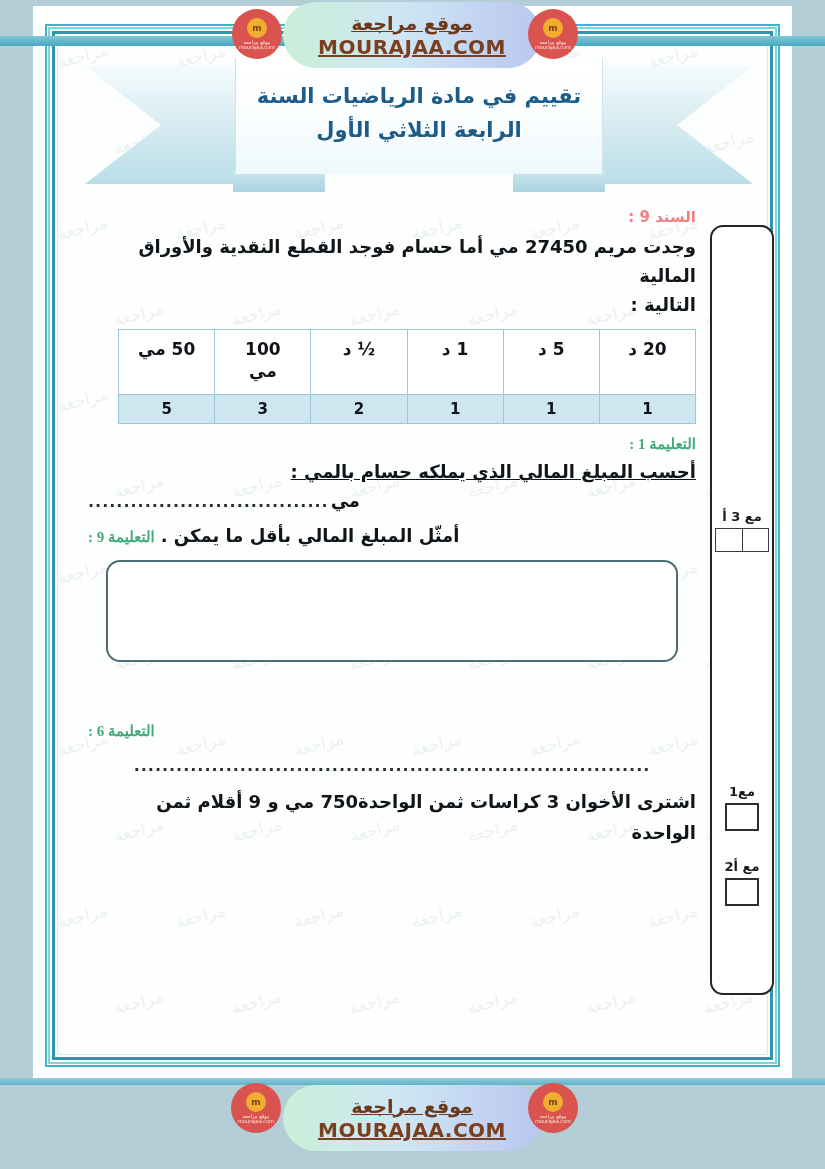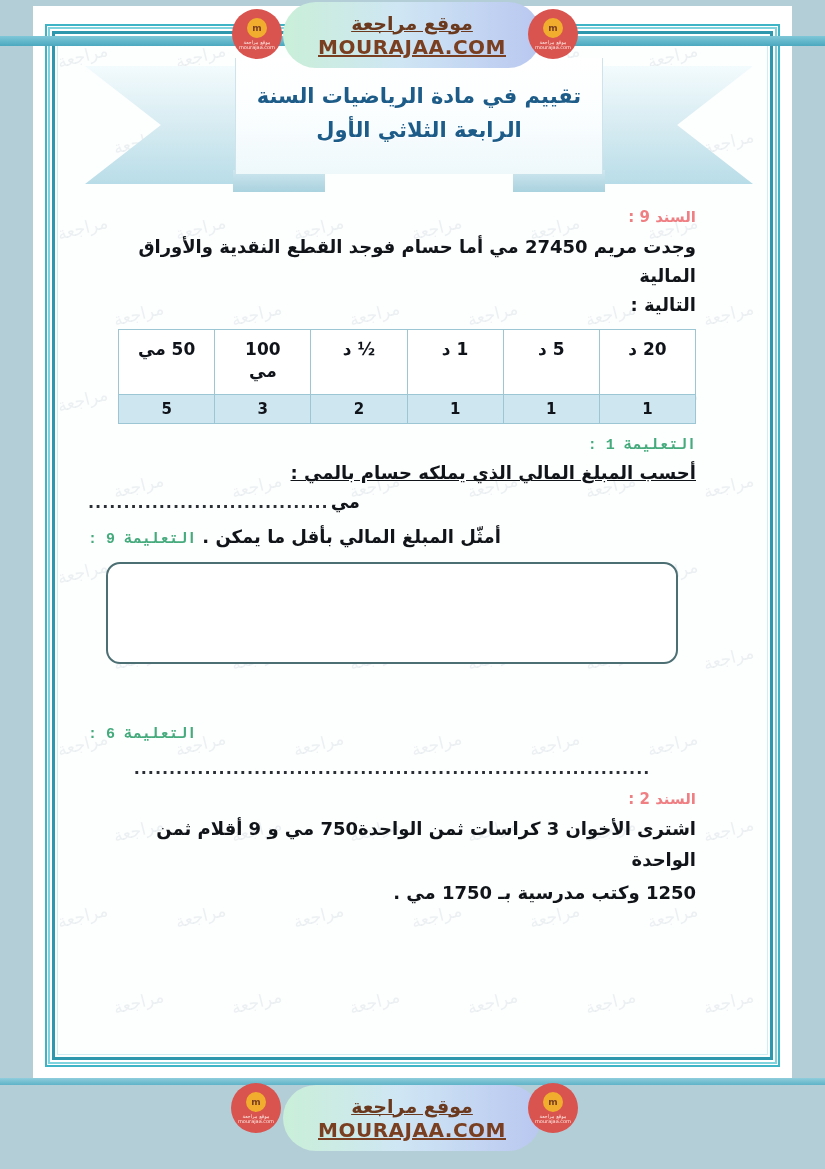--- a/index.html
+++ b/index.html
@@ -169,21 +169,21 @@
     color: #ef7f82;
     font-size: 15px;
     font-weight: bold;
     margin: 0 0 6px 0;
     font-family: "DejaVu Sans", sans-serif;
   }
   .lbl-taalima {
     color: #45ab7d;
     font-size: 15px;
     font-weight: bold;
-    font-family: Liberation Mono, monospace;
+    font-family: Liberation Serif, serif;
   }
   .para {
     color: #111418;
     font-size: 18px;
     font-weight: bold;
     line-height: 1.72;
     margin: 0;
     font-family: "DejaVu Sans", sans-serif;
   }
   .para-tight { line-height: 1.62; }
@@ -539,27 +539,42 @@
     </div>
 
     <div style="margin-top:60px;">
       <div style="display:flex; justify-content:flex-end; align-items:baseline; gap:6px;">
         <span class="lbl-taalima">التعليمة 6 :</span>
       </div>
       <div class="dots" style="margin-top:16px; text-align:center;">.........................................................................</div>
     </div>
 
     <div style="margin-top:12px;">
-      <div class="lbl-sanad">السند 2 :</div>
       <p class="para" style="margin:4px 0 2px 0;">اشترى الأخوان 3 كراسات ثمن الواحدة750 مي و 9 أقلام ثمن الواحدة</p>
-      <p class="para para-tight">1250 وكتب مدرسية بـ 1750 مي .</p>
-    </div>
-
-  </div>
-
+    </div>
+
+  </div>
+
+  <div class="score-strip">
+    <div class="score-item" style="top:282px;">
+      <div class="score-label">مع 3 أ</div>
+      <div class="score-box-split">
+        <div></div>
+        <div></div>
+      </div>
+    </div>
+    <div class="score-item" style="top:557px;">
+      <div class="score-label">مع1</div>
+      <div class="score-box"></div>
+    </div>
+    <div class="score-item" style="top:632px;">
+      <div class="score-label">مع أ2</div>
+      <div class="score-box"></div>
+    </div>
+  </div>
 
 </div>
 
 <div class="hdr-band"></div>
 <div class="ftr-band"></div>
 
 <div class="mj" style="left:283px; top:2px;">
   <div class="mj-pill">
     <div class="mj-ar">موقع مراجعة</div>
     <div class="mj-en">MOURAJAA.COM</div>

